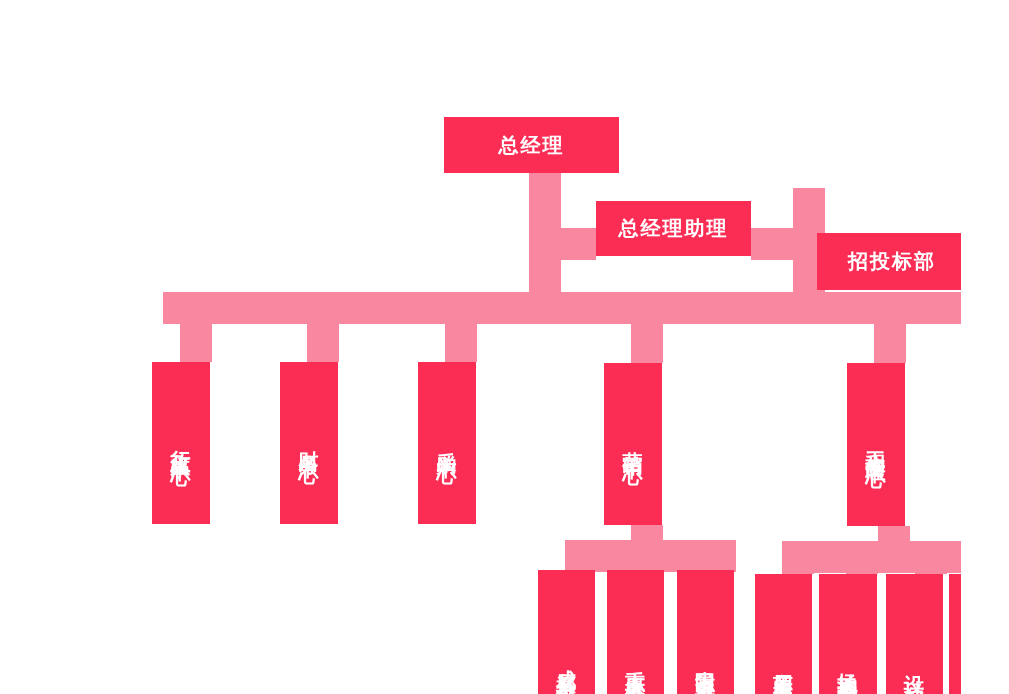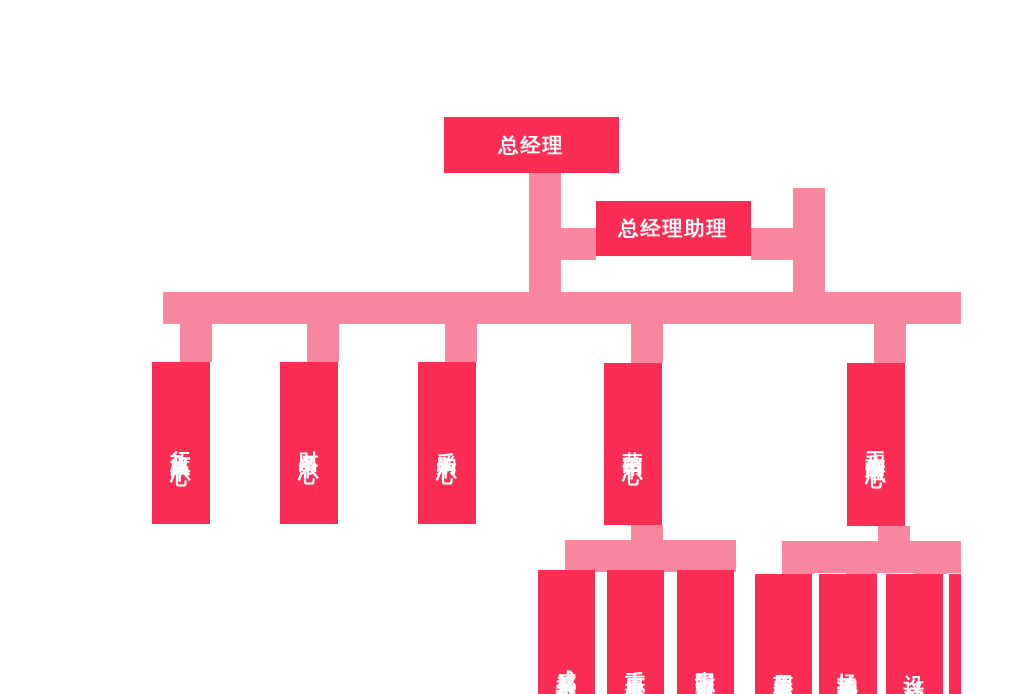--- a/index.html
+++ b/index.html
@@ -84,20 +84,23 @@
   <div class="line" style="left:750px; top:445px; width:3px; height:33px;"></div>
   <div class="line" style="left:819px; top:445px; width:3px; height:33px;"></div>
   <div class="line" style="left:877px; top:445px; width:3px; height:33px;"></div>
 
   <div class="node h" style="left:348px; top:21px; width:175px; height:56px;">
     <span class="label">总经理</span>
   </div>
   <div class="node h" style="left:500px; top:105px; width:155px; height:55px;">
     <span class="label">总经理助理</span>
   </div>
+  <div class="node h" style="left:721px; top:137px; width:150px; height:57px;">
+    <span class="label">招投标部</span>
+  </div>
 
   <div class="node v" style="left:56px; top:266px; width:58px; height:162px;">
     <span class="label" style="letter-spacing:3px;">行政人事中心</span>
   </div>
   <div class="node v" style="left:184px; top:266px; width:58px; height:162px;">
     <span class="label">财务中心</span>
   </div>
   <div class="node v" style="left:322px; top:266px; width:58px; height:162px;">
     <span class="label">采购中心</span>
   </div>

